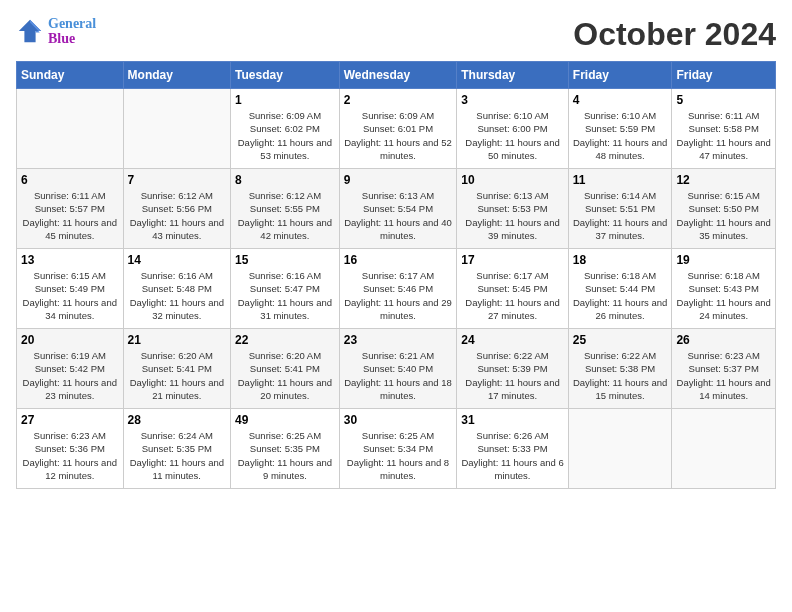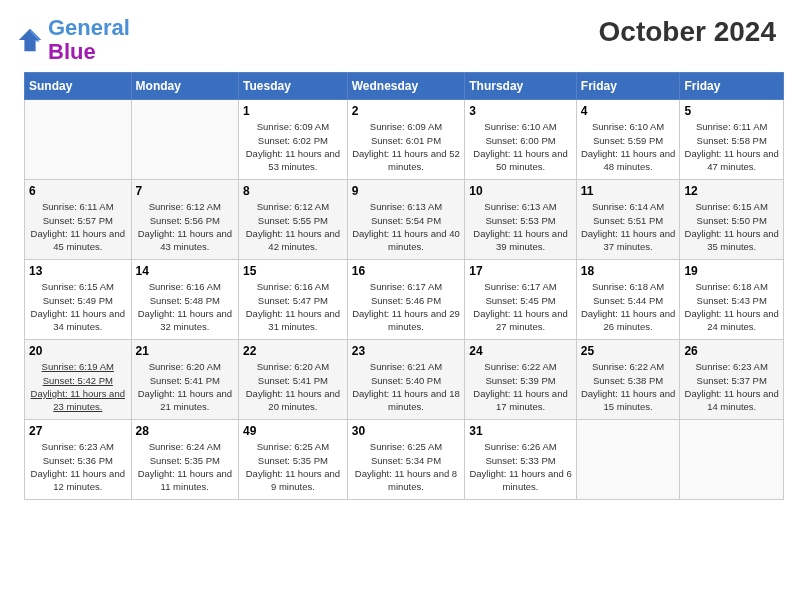--- a/index.html
+++ b/index.html
@@ -15,49 +15,49 @@
       justify-content: space-between;
       align-items: flex-start;
       margin-bottom: 8px;
     }
     .logo {
       display: flex;
       align-items: center;
       gap: 4px;
     }
     .logo-text {
-      font-size: 22px;
+      font-size: 14px;
       font-weight: bold;
       color: #333;
       line-height: 1.1;
+      font-family: Liberation Serif, serif;
     }
     .logo-text span {
       color: #4a90d9;
     }
     .logo-icon {
       width: 28px;
       height: 28px;
     }
     .title-block {
       text-align: right;
     }
     .month-title {
-      font-size: 28px;
+      font-size: 32px;
       font-weight: bold;
       color: #333;
     }
     .subtitle {
       font-size: 14px;
       color: #555;
     }
     table {
       width: 100%;
       border-collapse: collapse;
       font-size: 11px;
-      margin-left: 8px;
     }
     thead th {
       background-color: #3a6ebf;
       color: #fff;
       padding: 6px 4px;
       text-align: left;
       font-size: 12px;
       border: 1px solid #5580c8;
     }
     tbody td {
@@ -236,21 +236,21 @@
         <td>
           <div class="day-number">19</div>
           <div class="day-info" style="white-space: pre-line;">Sunrise: 6:18 AM
 Sunset: 5:43 PM
 Daylight: 11 hours and 24 minutes.</div>
         </td>
       </tr>
       <tr>
         <td>
           <div class="day-number">20</div>
-          <div class="day-info" style="white-space: pre-line; text-decoration: underline;">Sunrise: 6:19 AM
+          <div class="day-info" style="white-space: pre-line;">Sunrise: 6:19 AM
 Sunset: 5:42 PM
 Daylight: 11 hours and 23 minutes.</div>
         </td>
         <td>
           <div class="day-number">21</div>
           <div class="day-info" style="white-space: pre-line;">Sunrise: 6:20 AM
 Sunset: 5:41 PM
 Daylight: 11 hours and 21 minutes.</div>
         </td>
         <td>

